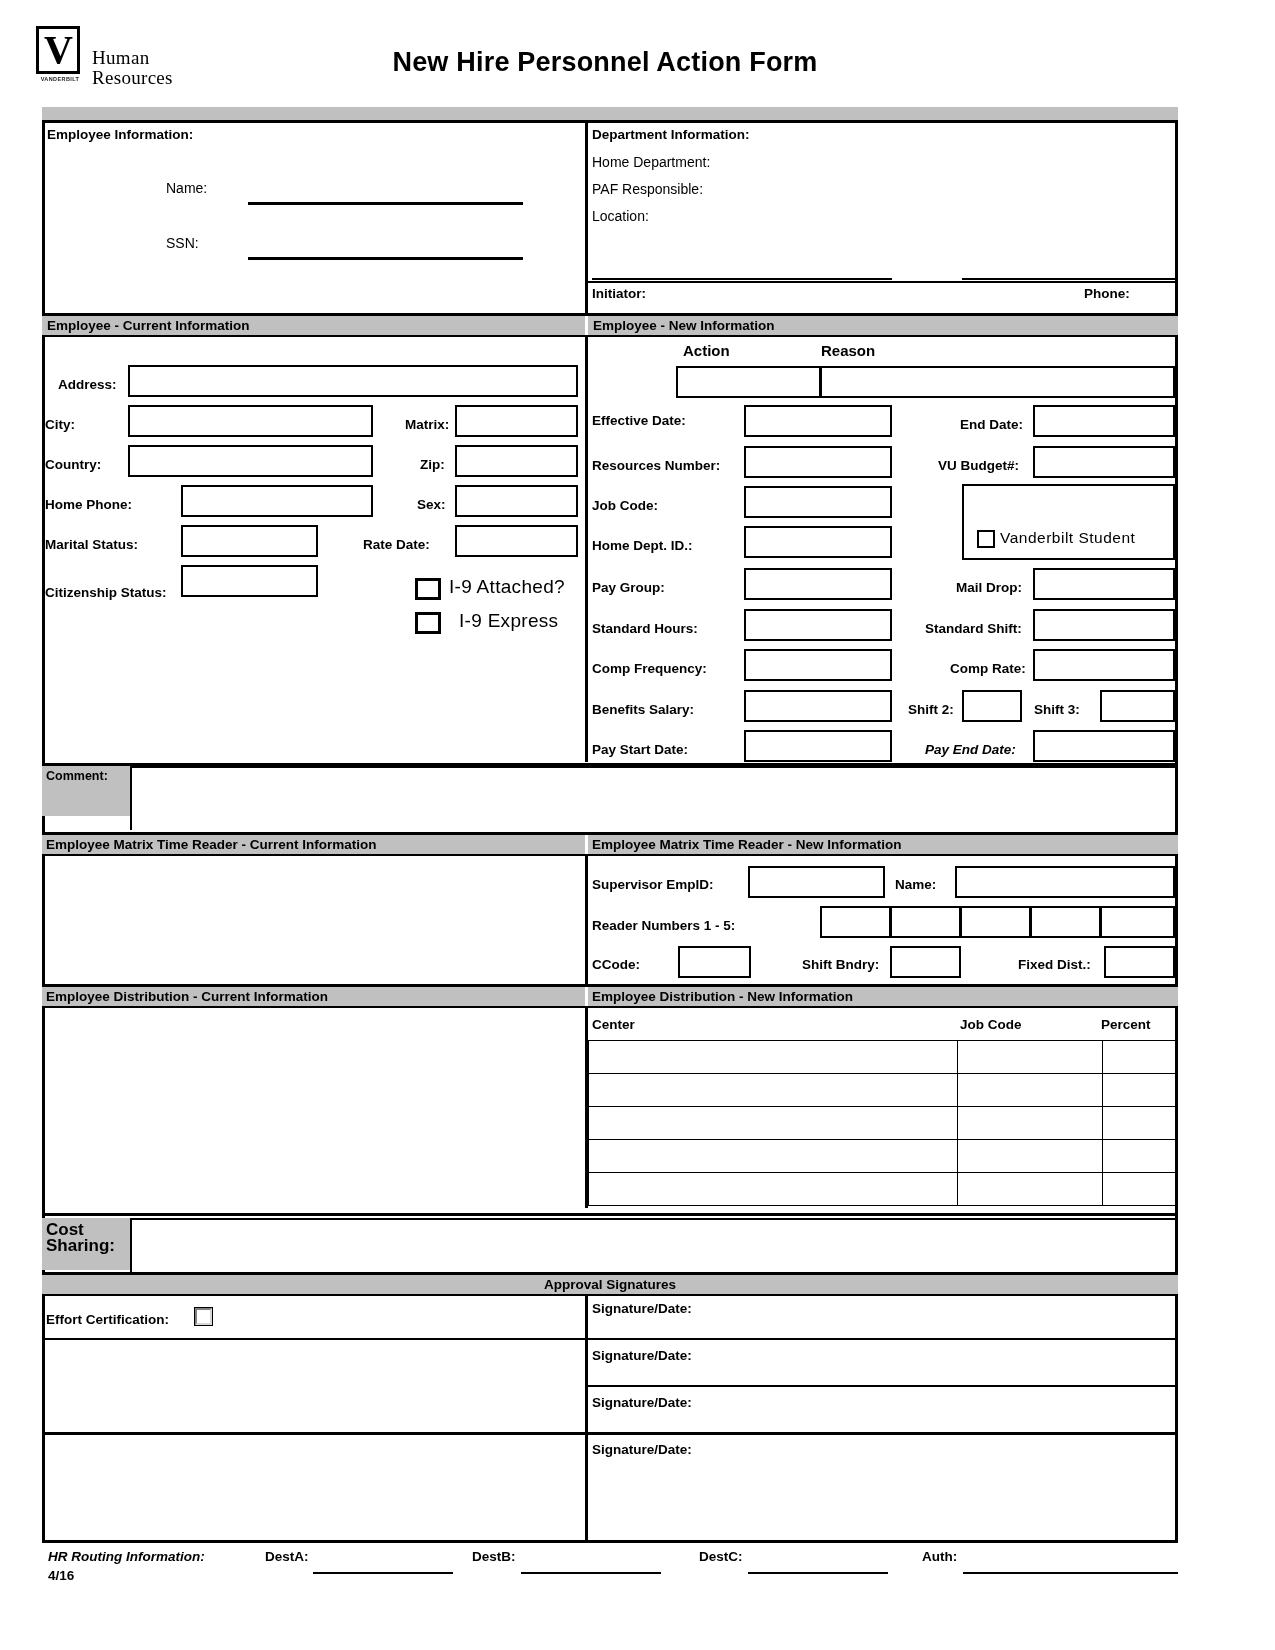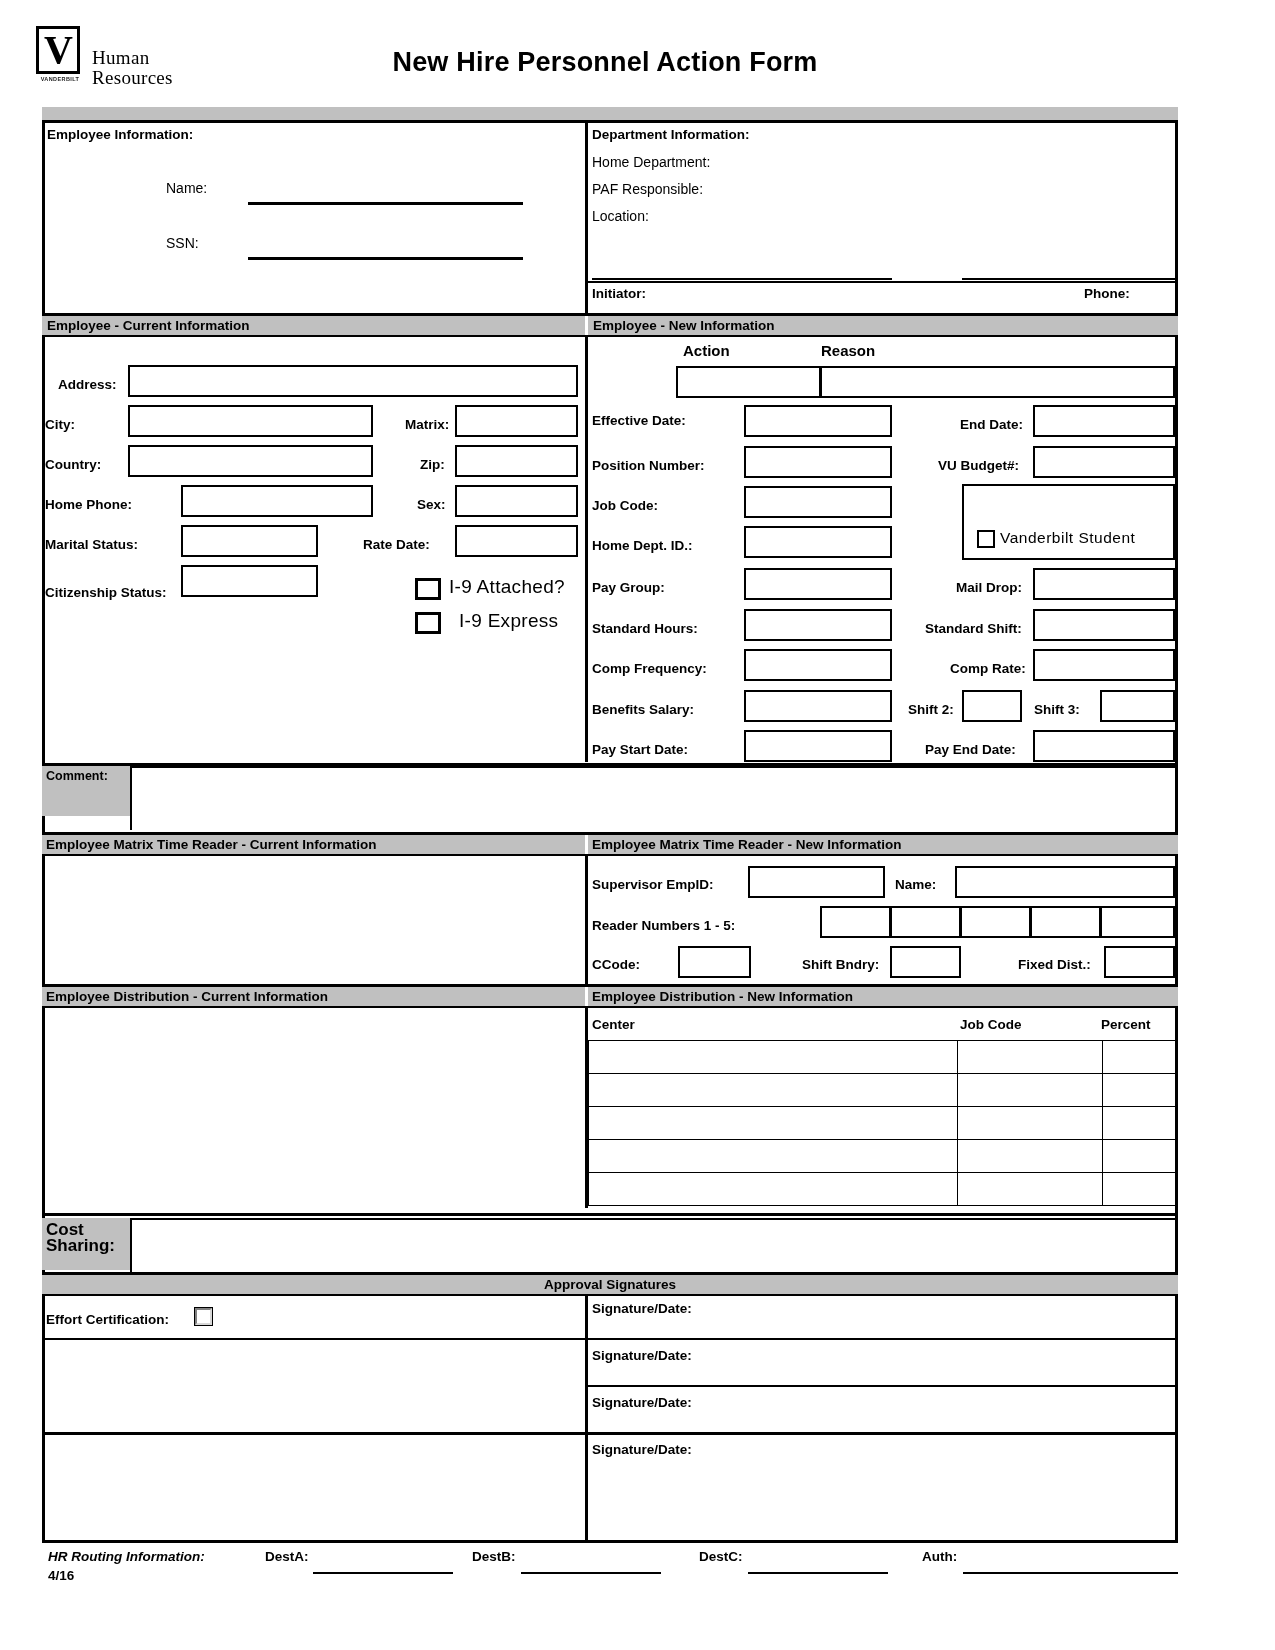--- a/index.html
+++ b/index.html
@@ -149,21 +149,21 @@
   <div class="lbl" style="left:683px;top:342px;font-size:15px;">Action</div>
   <div class="lbl" style="left:821px;top:342px;font-size:15px;">Reason</div>
   <div class="box" style="left:676px;top:366px;width:145px;height:32px;"></div>
   <div class="box" style="left:820px;top:366px;width:355px;height:32px;"></div>
 
   <div class="lbl" style="left:592px;top:413px;">Effective Date:</div>
   <div class="box" style="left:744px;top:405px;width:148px;height:32px;"></div>
   <div class="lbl" style="left:960px;top:417px;">End Date:</div>
   <div class="box" style="left:1033px;top:405px;width:142px;height:32px;"></div>
 
-  <div class="lbl" style="left:592px;top:458px;">Position Number:</div>
+  <div class="lbl" style="left:592px;top:458px;">Resources Number:</div>
   <div class="box" style="left:744px;top:446px;width:148px;height:32px;"></div>
   <div class="lbl" style="left:938px;top:458px;text-align:right;">VU Budget#:</div>
   <div class="box" style="left:1033px;top:446px;width:142px;height:32px;"></div>
 
   <div class="lbl" style="left:592px;top:498px;">Job Code:</div>
   <div class="box" style="left:744px;top:486px;width:148px;height:32px;"></div>
 
   <div class="box" style="left:962px;top:484px;width:213px;height:76px;"></div>
   <div class="cbox-sm" style="left:977px;top:530px;width:18px;height:18px;"></div>
   <div style="position:absolute;left:1000px;top:529px;font-size:15.5px;letter-spacing:0.5px;">Vanderbilt Student</div>
@@ -188,21 +188,21 @@
 
   <div class="lbl" style="left:592px;top:702px;">Benefits Salary:</div>
   <div class="box" style="left:744px;top:690px;width:148px;height:32px;"></div>
   <div class="lbl" style="left:908px;top:702px;">Shift 2:</div>
   <div class="box" style="left:962px;top:690px;width:60px;height:32px;"></div>
   <div class="lbl" style="left:1034px;top:702px;">Shift 3:</div>
   <div class="box" style="left:1100px;top:690px;width:75px;height:32px;"></div>
 
   <div class="lbl" style="left:592px;top:742px;">Pay Start Date:</div>
   <div class="box" style="left:744px;top:730px;width:148px;height:32px;"></div>
-  <div class="lbl" style="left:925px;top:742px;">Pay End Date:</div>
+  <div class="lbl" style="left:925px;top:742px;font-style:italic;">Pay End Date:</div>
   <div class="box" style="left:1033px;top:730px;width:142px;height:32px;"></div>
 
   <div class="rule" style="left:42px;top:763px;width:1136px;height:3px;"></div>
   <div class="band" style="left:42px;top:766px;width:88px;height:50px;"></div>
   <div class="bandlbl" style="left:46px;top:769px;font-size:12.5px;">Comment:</div>
   <div class="rule" style="left:130px;top:766px;width:1048px;height:2px;"></div>
   <div class="rule" style="left:130px;top:766px;width:2px;height:64px;"></div>
   <div style="position:absolute;left:132px;top:768px;width:1044px;height:60px;"></div>
 
   <div class="rule" style="left:42px;top:832px;width:1136px;height:3px;"></div>

